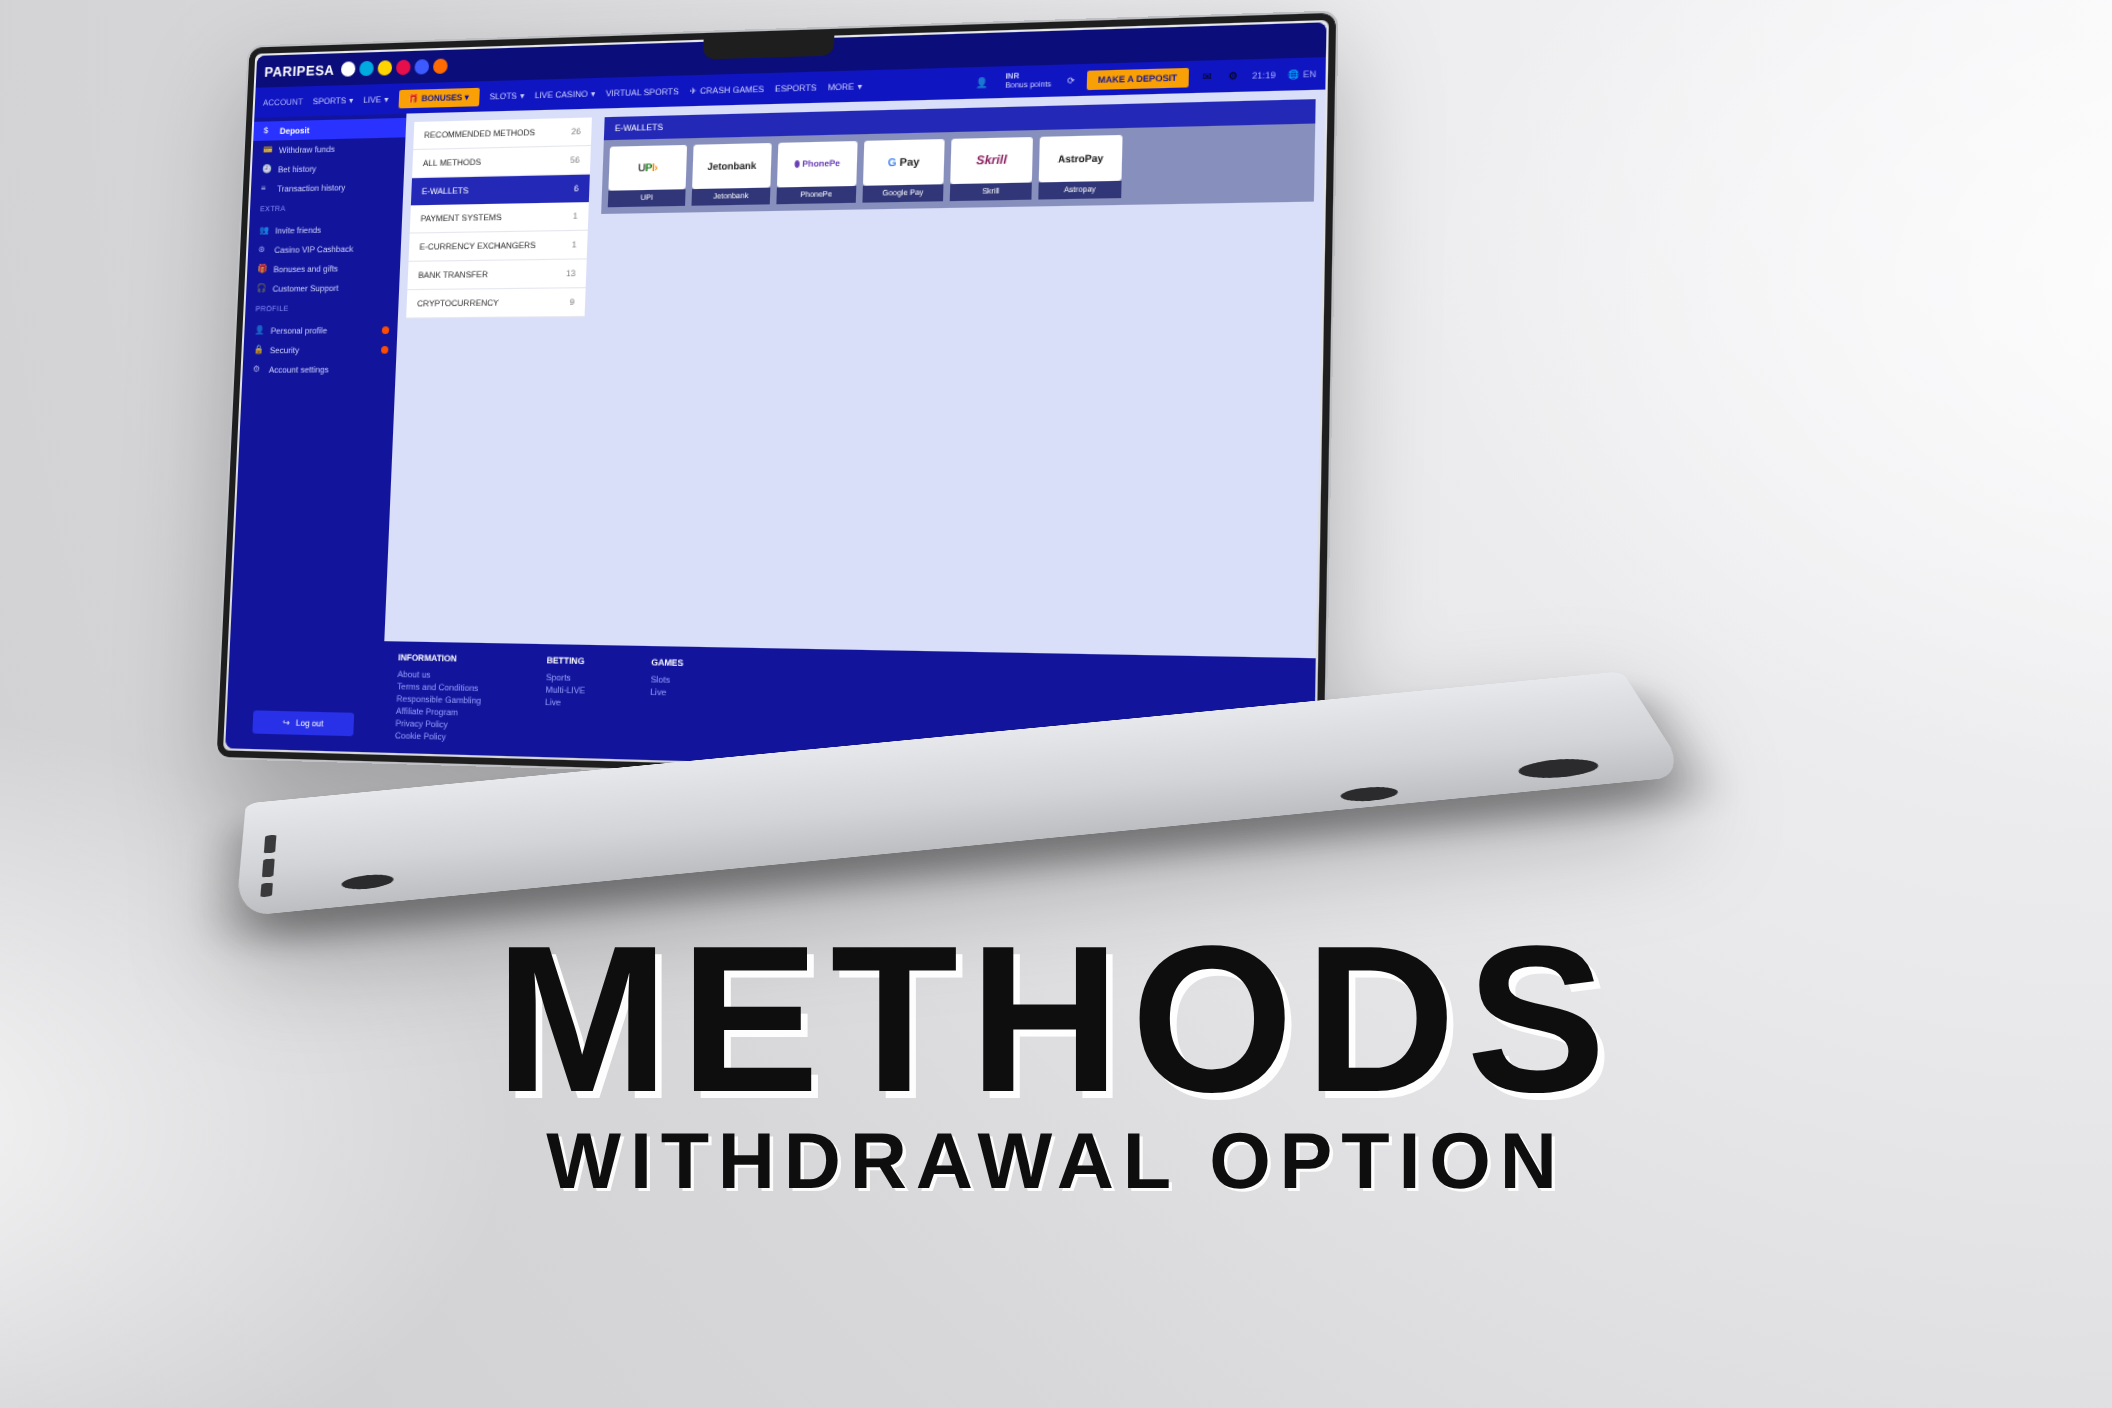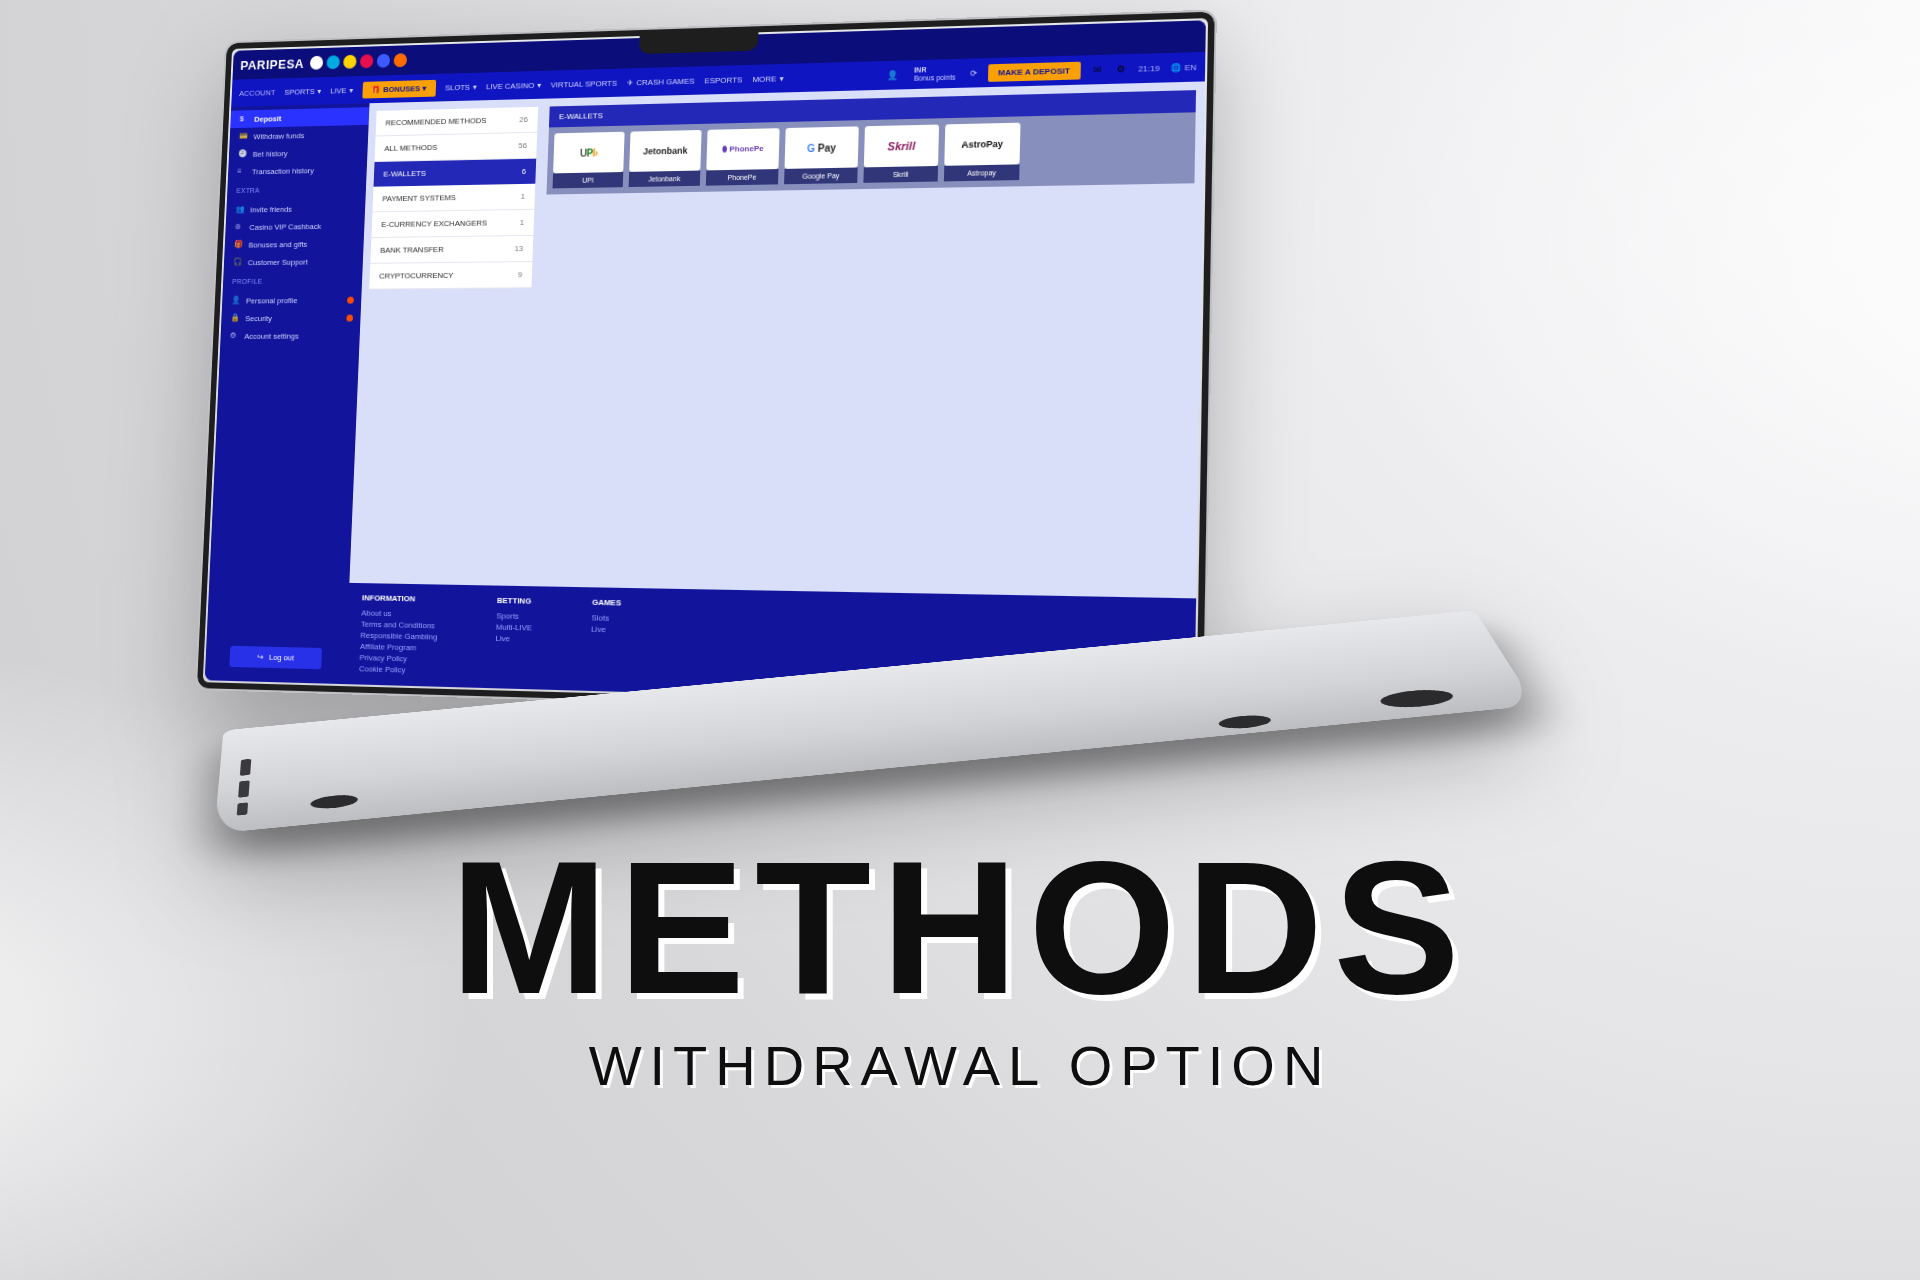--- a/index.html
+++ b/index.html
@@ -134,21 +134,21 @@
   .lg-skrill { color:#8a2060; font-style:italic; font-size:11px;}
   .lg-astro { color:#111; font-size:9px;}
 
   
   .caption {
     position:absolute; left:0; right:0; top:840px;
     text-align:center; color:#0e0e0e;
   }
   .cap-big  { font-size:190px; font-weight:900; letter-spacing:10px; line-height:.92;
               text-shadow: 6px 6px 0 rgba(255,255,255,0.95); }
-  .cap-sub  { font-size:56px;  font-weight:400; letter-spacing:8px; margin-top:18px;
+  .cap-sub  { font-size:72px;  font-weight:700; letter-spacing:8px; margin-top:0;
               text-shadow: 3px 3px 0 rgba(255,255,255,0.9); }
 </style>
 </head>
 <body>
 
 <div class="bg-swoosh"></div>
 
 <div class="laptop-wrap">
   <div class="lid">
     <div class="notch"></div>

